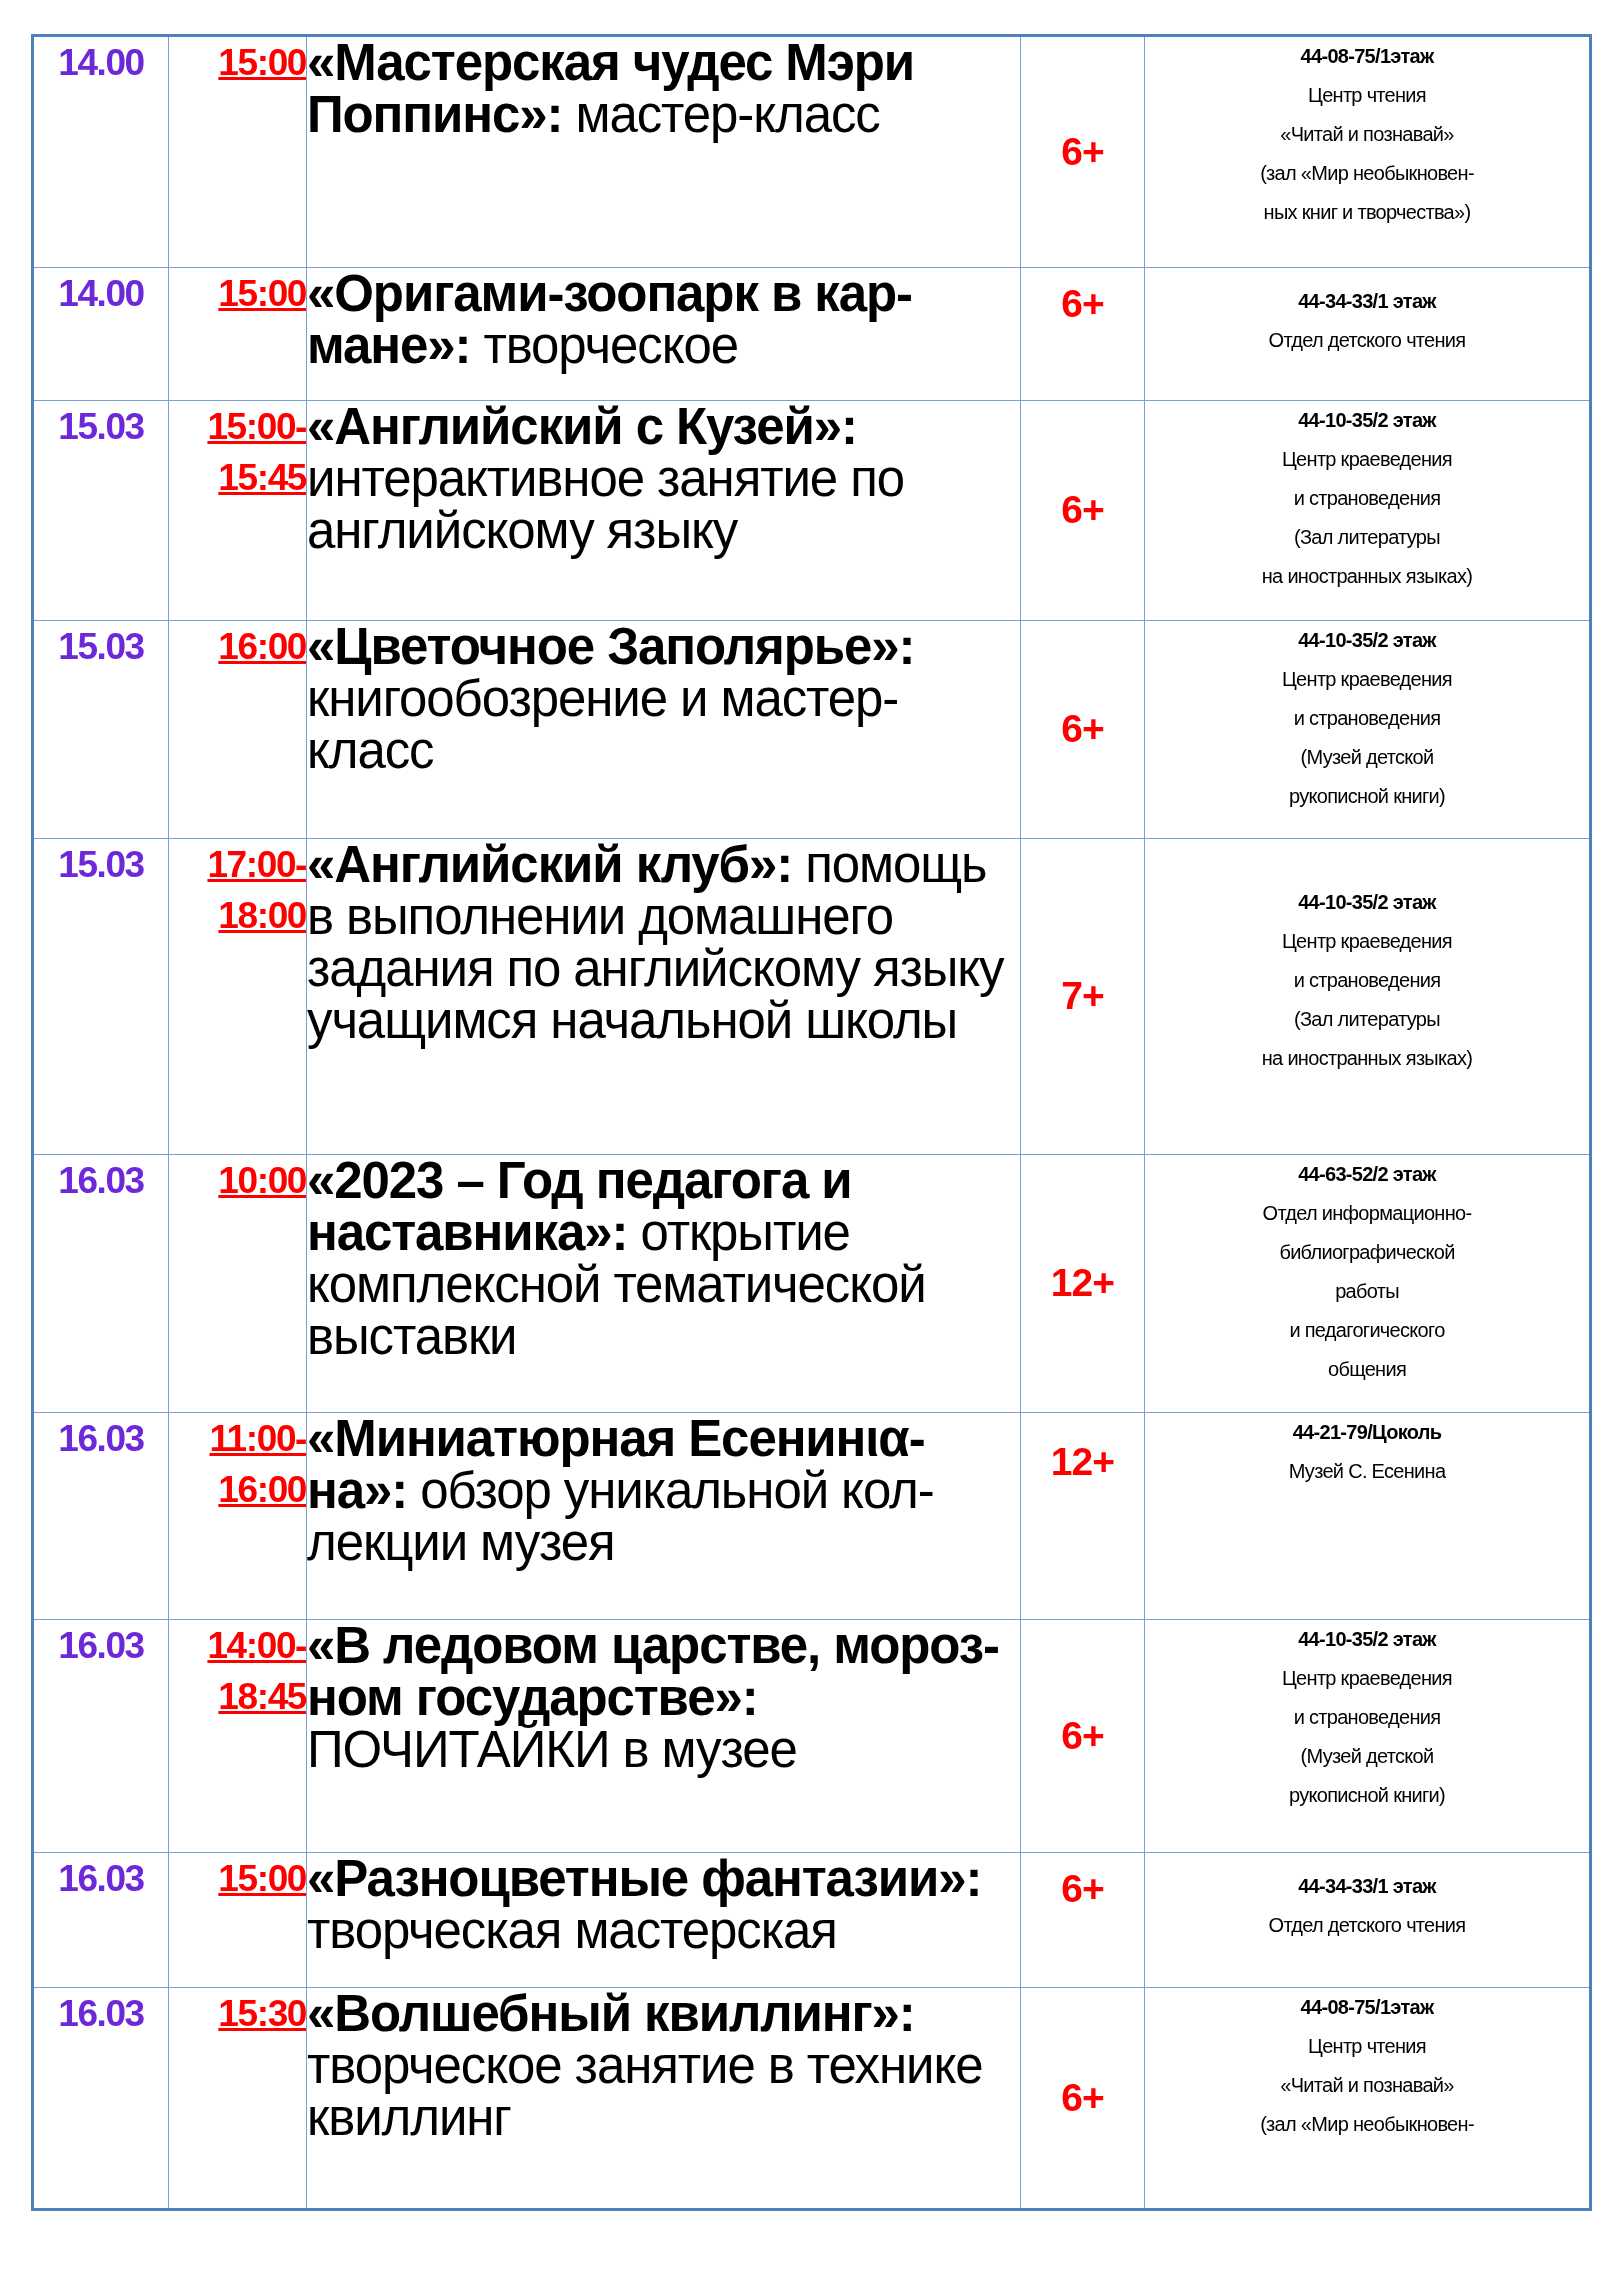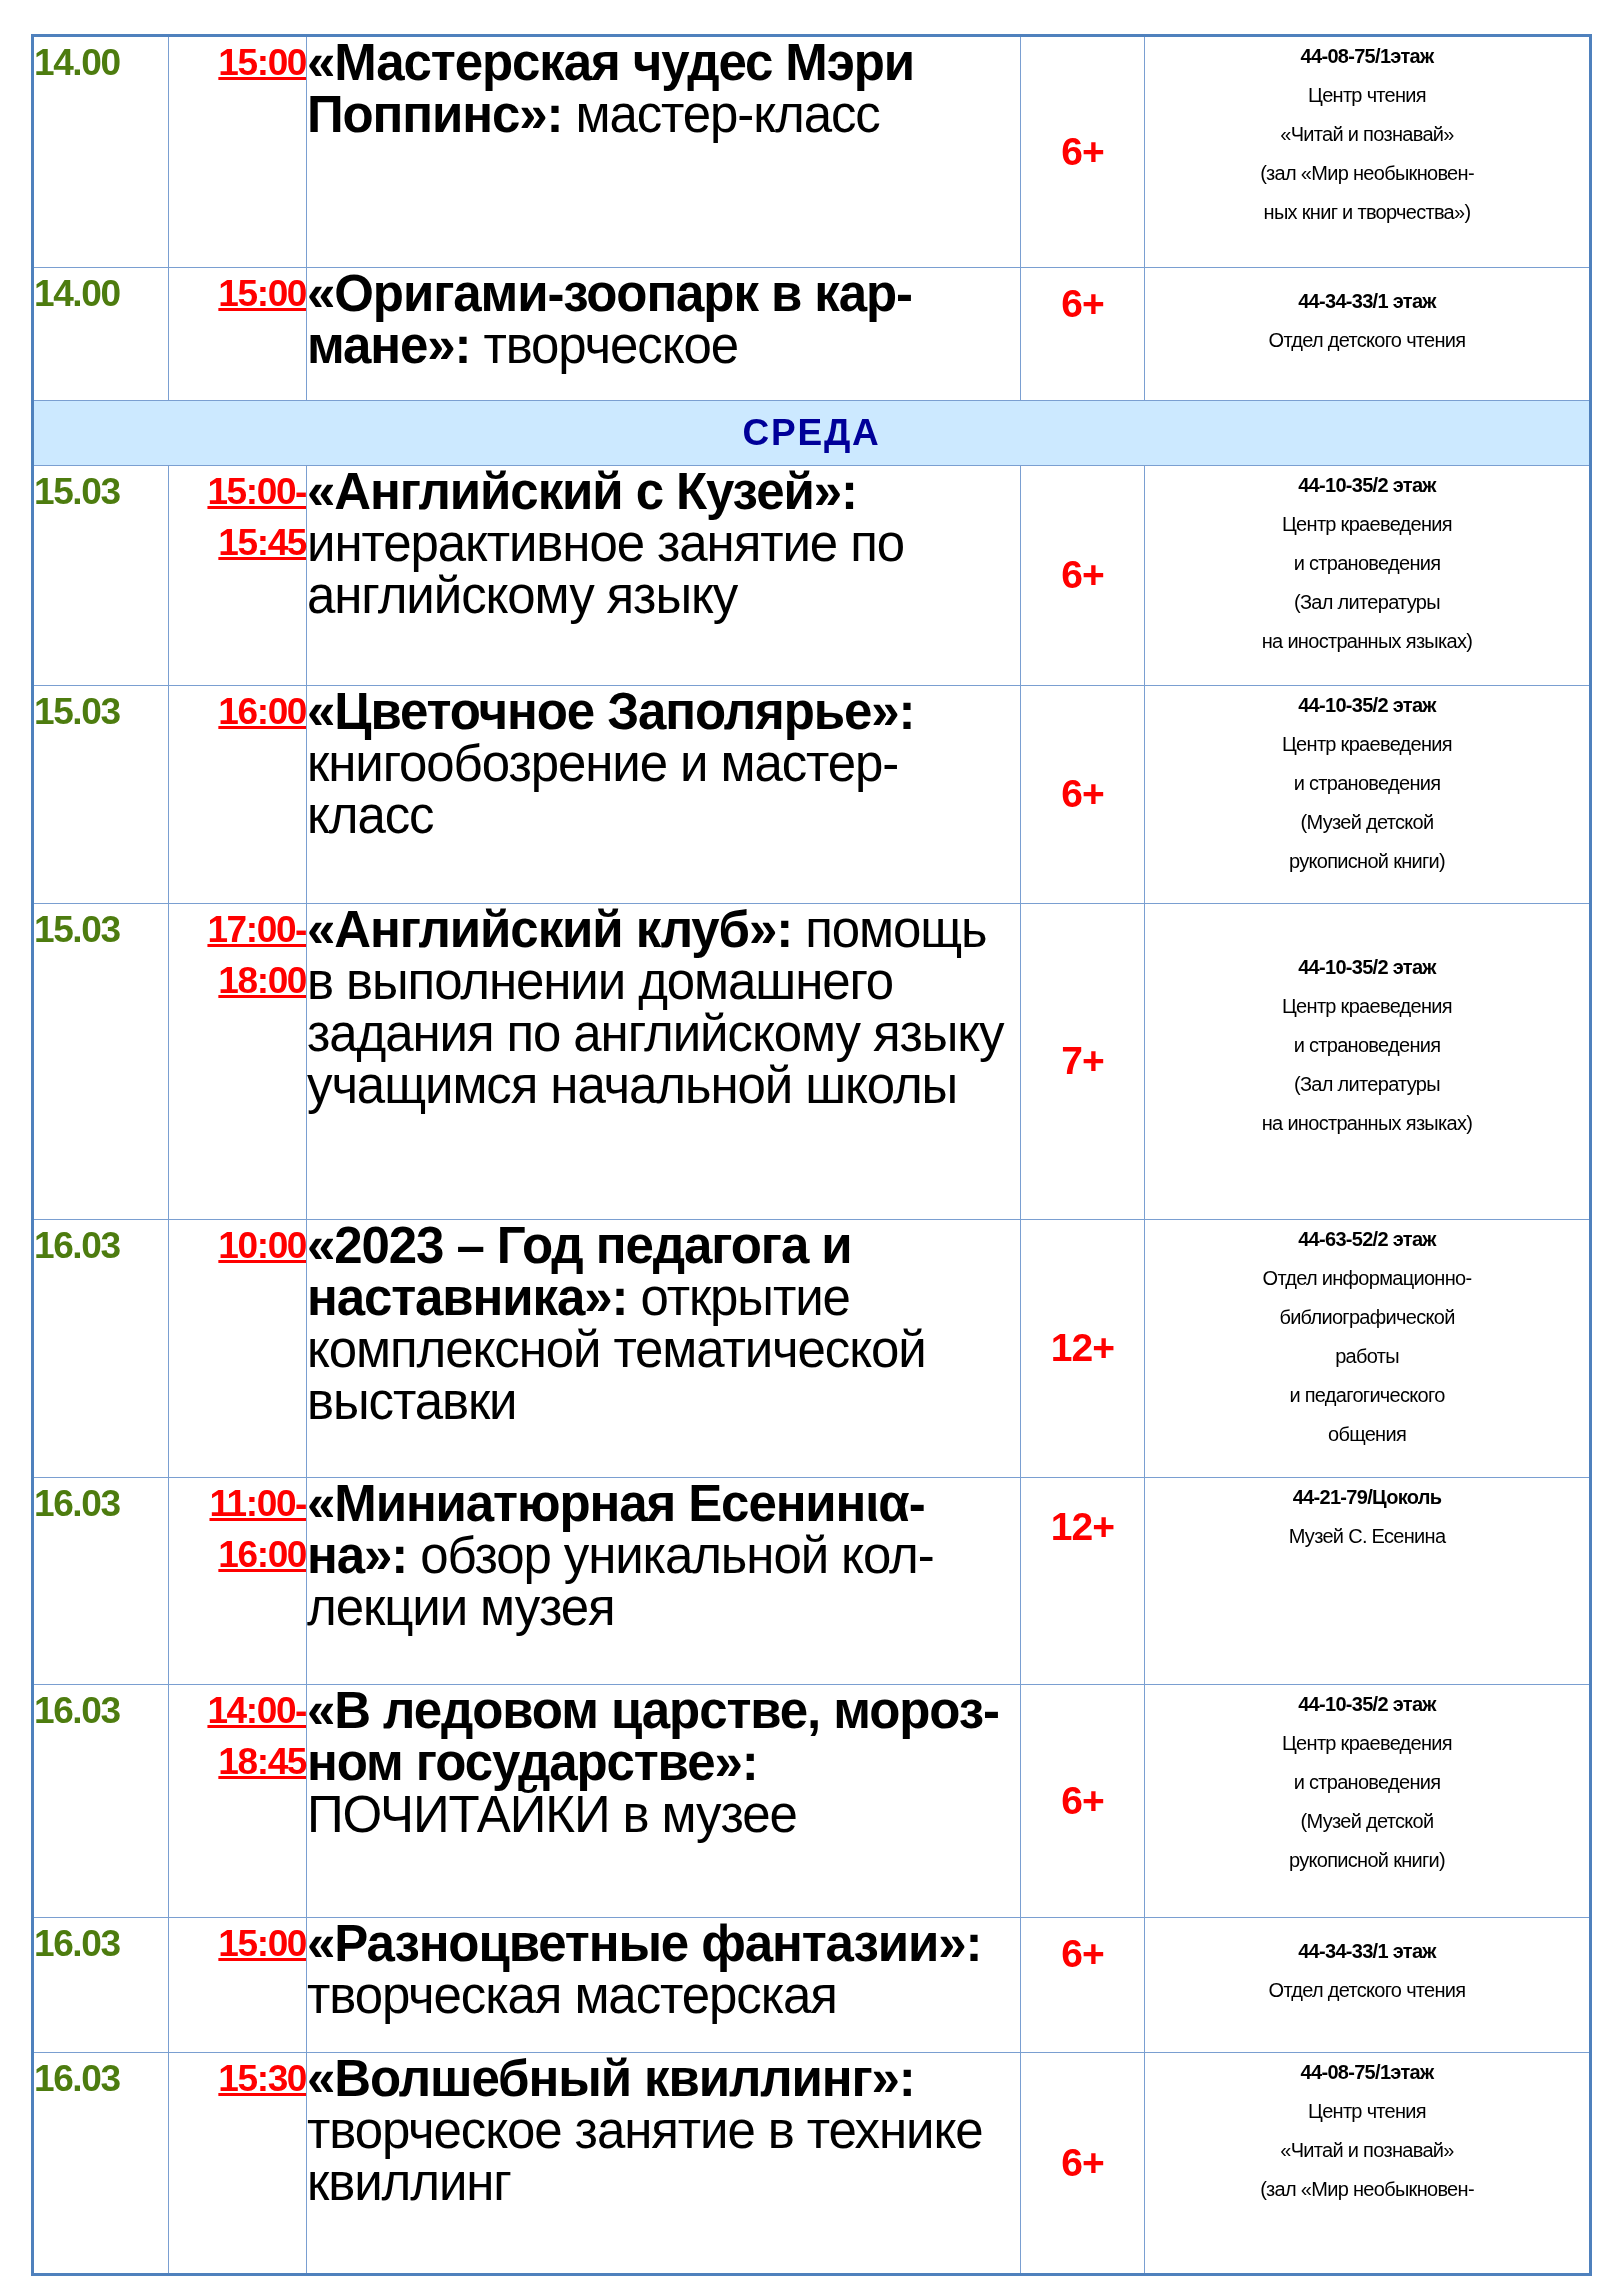--- a/index.html
+++ b/index.html
@@ -8,22 +8,22 @@
   .sheet { position: absolute; left: 31px; top: 34px; width: 1558px; }
   table.schedule { border-collapse: collapse; width: 1558px; table-layout: fixed;
                    border: 3.2px solid #4F81BD; }
   table.schedule td { border: 1.4px solid #7A9FD1; vertical-align: top; padding: 0; }
   col.c-date { width: 136px; }
   col.c-time { width: 138px; }
   col.c-title { width: 714px; }
   col.c-age { width: 124px; }
   col.c-place { width: 446px; }
 
-  .date { color: #4d7c0f; font-weight: bold; font-size: 37px; letter-spacing: -1.4px;
-          padding-top: 13px; line-height: 51px; }
+  .date { color: #6d28d9; font-weight: bold; font-size: 37px; letter-spacing: -1.4px;
+          text-align: center; padding-top: 13px; line-height: 51px; }
   .time { color: #FF0000; font-weight: bold; font-size: 37px; letter-spacing: -1.4px;
           text-align: right; padding: 13px 5.5px 0 0; line-height: 51px; text-decoration: underline; }
   .title { font-size: 51px; line-height: 52px; letter-spacing: -1.1px;
            padding: 10px 9.2px 0 10px; }
   .title b { font-weight: bold; }
   .age { color: #FF0000; font-weight: bold; font-size: 39px; text-align: center;
          vertical-align: middle !important; letter-spacing: -0.9px; }
   .place { text-align: center; font-size: 20px; line-height: 39px; letter-spacing: -0.7px;
            padding: 12px 5.5px 0 5.5px; }
   .place .phone { font-weight: bold; display: block; }
@@ -89,23 +89,20 @@
       <td class="title">
         <b>«Оригами-зоопарк в кар-мане»:</b><span> творческое</span>
       </td>
       <td class="age">6+</td>
       <td class="place">
         <span class="phone">44-34-33/1 этаж</span>
         <span class="line">Отдел детского чтения</span>
       </td>
     </tr>
 
-    <tr class="day-header">
-      <td colspan="5">СРЕДА</td>
-    </tr>
     <tr class="r3">
       <td class="date">15.03</td>
       <td class="time">
         <div>15:00-</div>
         <div>15:45</div>
       </td>
       <td class="title">
         <b>«Английский с Кузей»:</b><span> интерактивное занятие по английскому языку</span>
       </td>
       <td class="age">6+</td>

